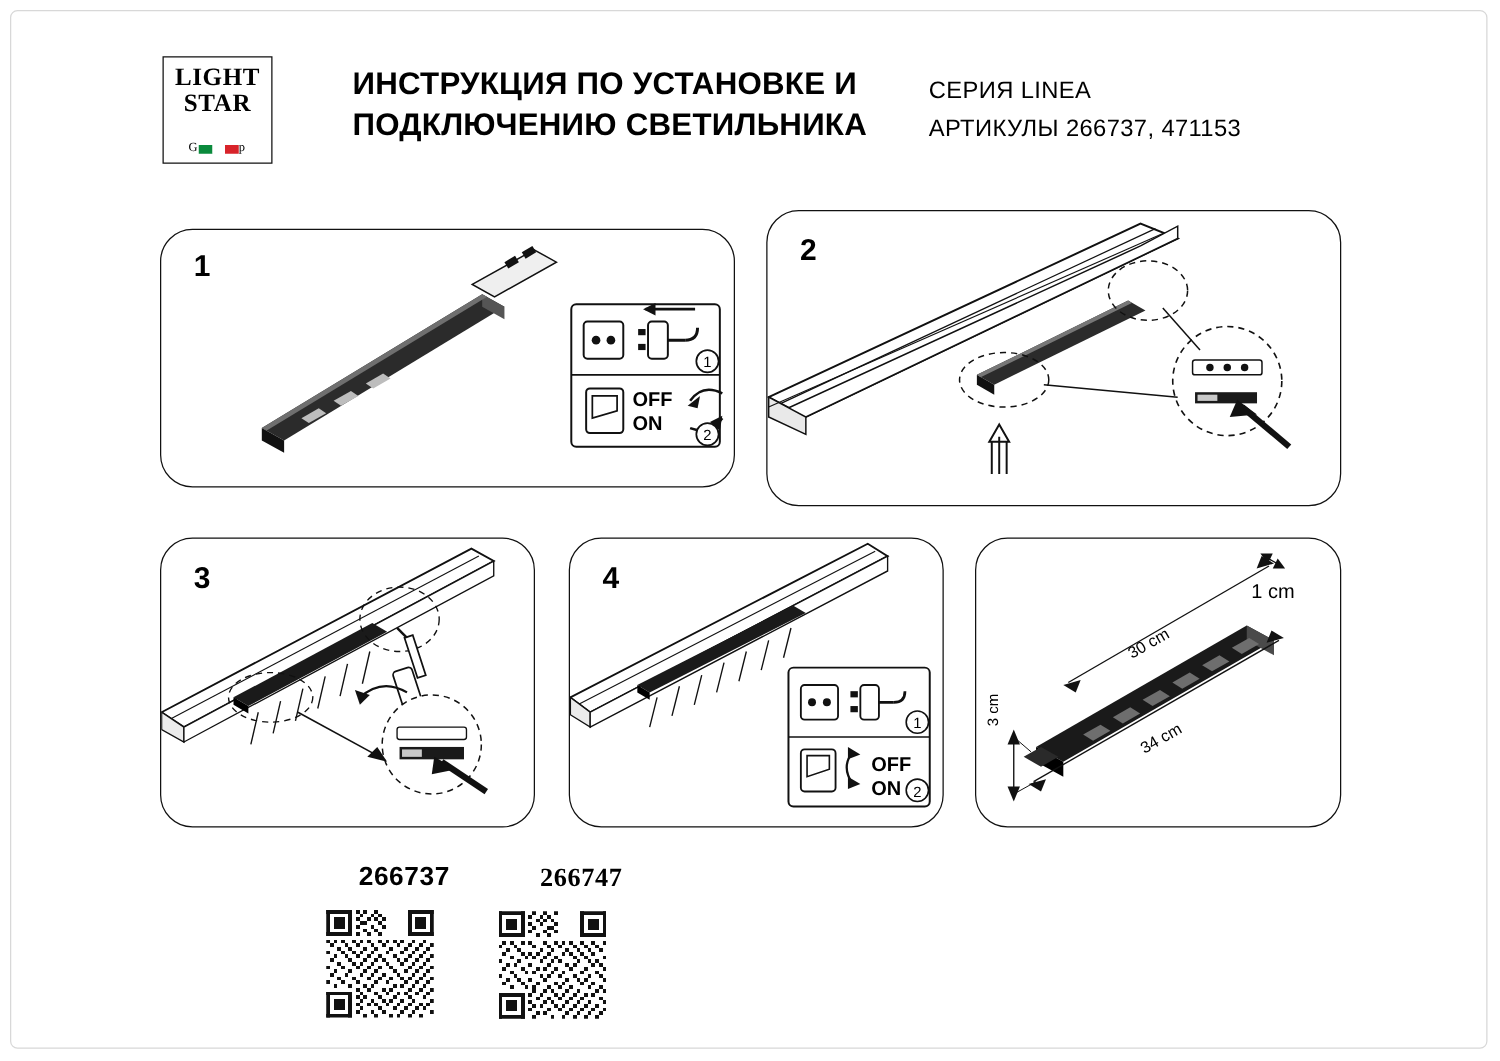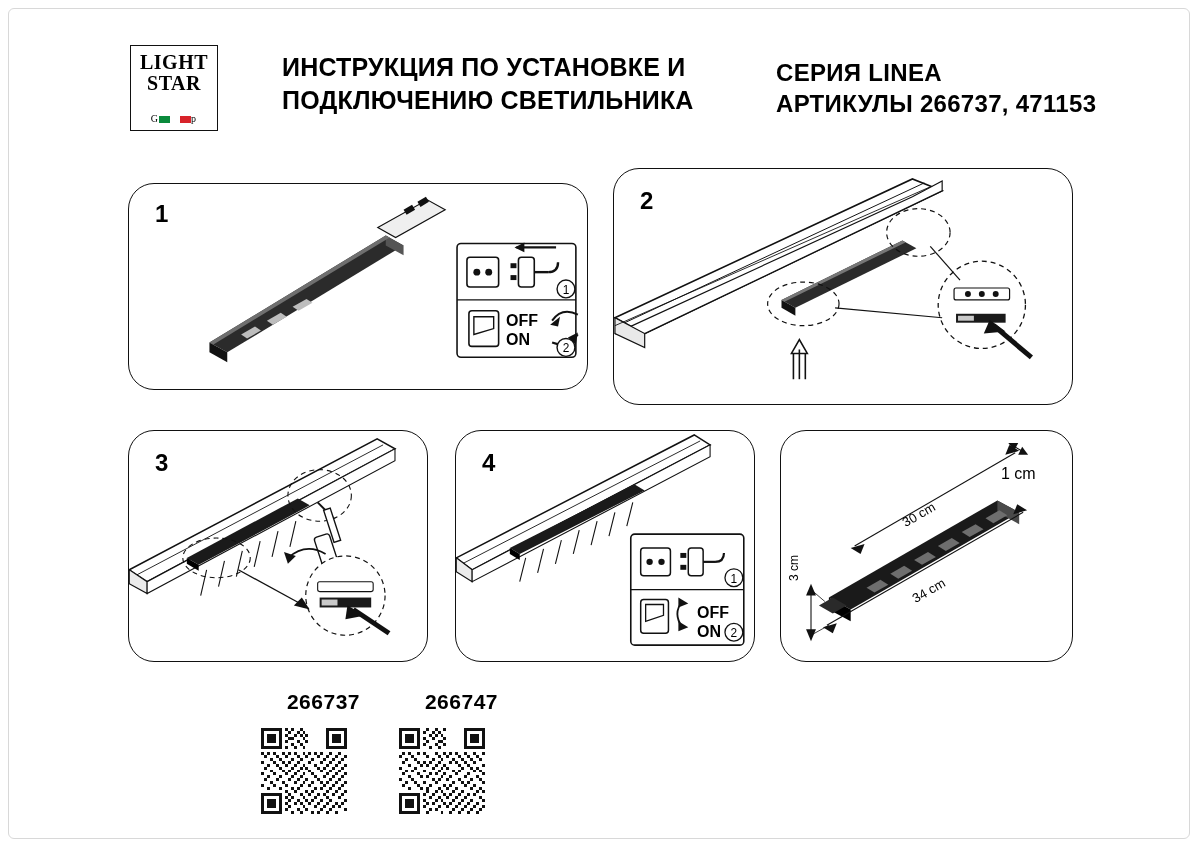--- a/index.html
+++ b/index.html
@@ -30,22 +30,22 @@
   .flag i{flex:1;display:block;}
   .flag .g{background:#0a8a3c;}
   .flag .w{background:#ffffff;}
   .flag .r{background:#d8232a;}
 
   .title{
     position:absolute;left:120px;top:6px;width:430px;
     font-size:25px;font-weight:bold;line-height:33px;letter-spacing:.2px;margin-left:32px;
   }
   .series{
-    position:absolute;left:646px;top:12px;width:360px;
-    font-size:24px;font-weight:bold;line-height:31px;letter-spacing:.3px;
+    position:absolute;left:613px;top:12px;width:360px;
+    font-size:19px;font-weight:normal;line-height:31px;letter-spacing:.3px;
   }
 
   
   .panel{
     position:absolute;border:1.6px solid #111;border-radius:26px;box-sizing:border-box;
     background:#fff;
   }
   .pnum{position:absolute;font-size:24px;font-weight:bold;}
 
   #panel1{left:128px;top:183px;width:460px;height:207px;}
@@ -54,21 +54,21 @@
   #panel4{left:455px;top:430px;width:300px;height:232px;}
   #panel5{left:780px;top:430px;width:293px;height:232px;}
 
   
   .panel svg{position:absolute;left:0;top:0;width:100%;height:100%;}
 
   
   .footer{position:absolute;left:128px;top:690px;width:420px;height:130px;}
   .qr-block{position:absolute;top:0;}
   #qr1{left:120px;}
-  #qr2{left:258px;}
+  #qr2{left:258px;font-family:Liberation Serif, serif;}
   .qr-code-label{font-size:21px;font-weight:bold;letter-spacing:.5px;text-align:right;width:112px;}
   .qr-img{width:86px;height:86px;margin:14px auto 0;display:block;}
   .qr-img rect{shape-rendering:crispEdges;}
 </style>
 </head>
 <body>
 
 <div class="page-border"></div>
 
 <div class="header">

